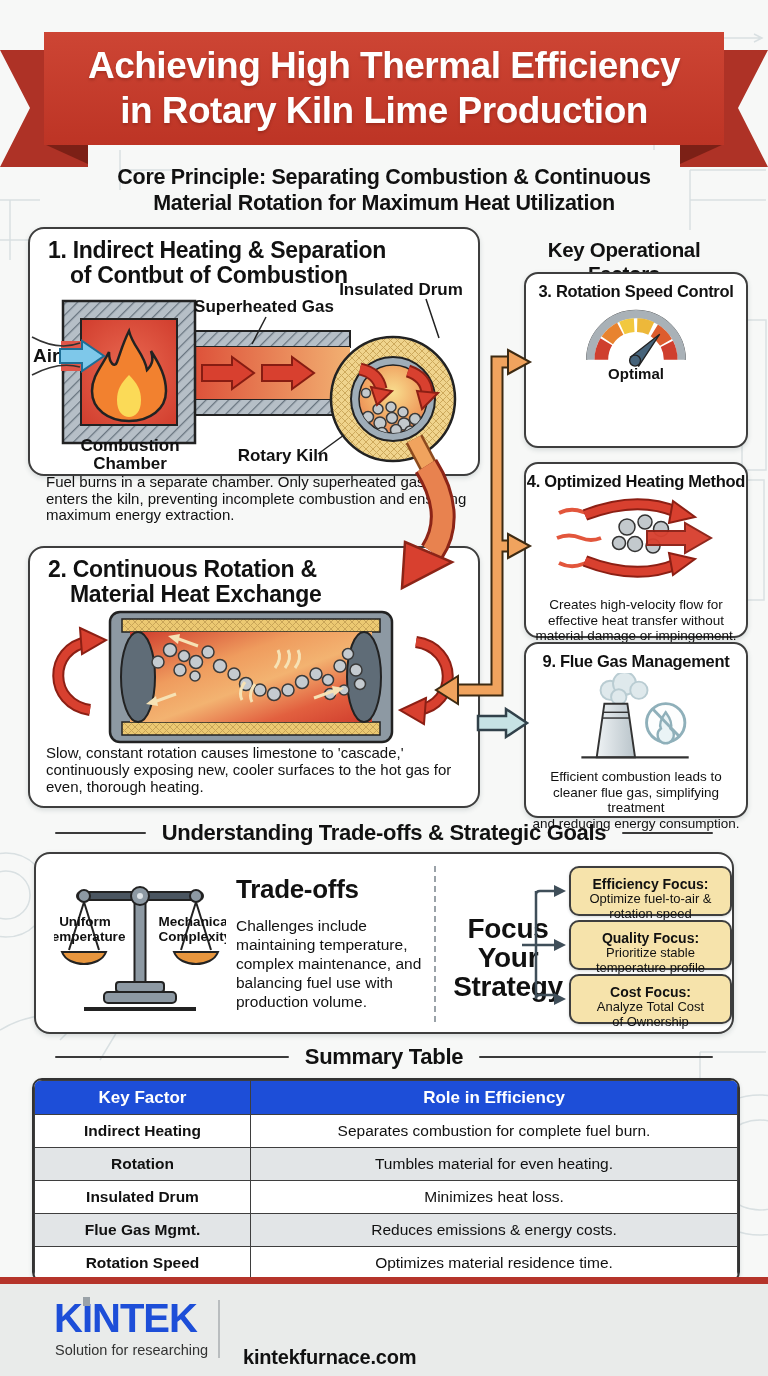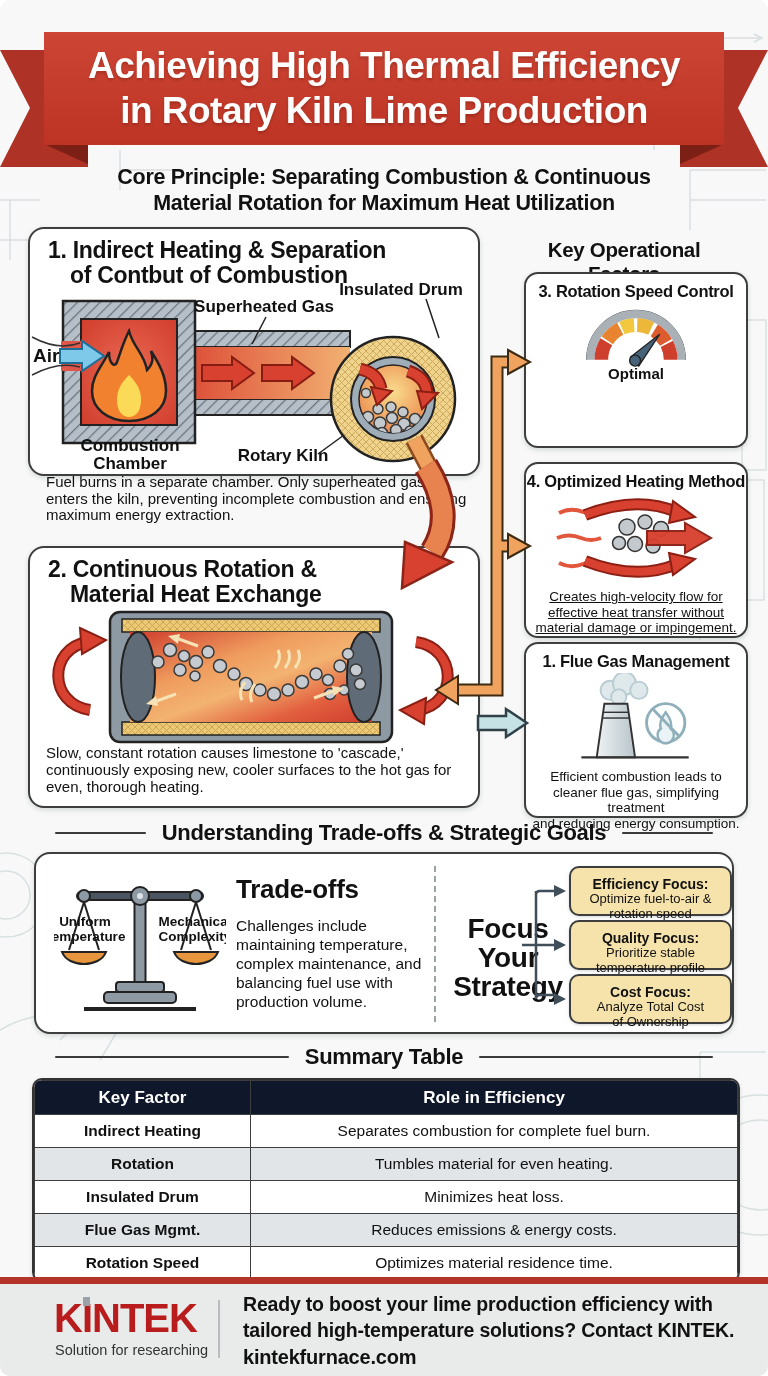--- a/index.html
+++ b/index.html
@@ -1,17 +1,17 @@
 <!DOCTYPE html>
 <html><head>
 <meta charset="utf-8">
 <style>
   html,body{margin:0;padding:0;}
   .page{position:relative;width:768px;height:1376px;background:#f7f8f7;overflow:hidden;
-        font-family:"Liberation Sans",sans-serif;color:#111;border-radius:10px;}
+        font-family:"Liberation Sans",sans-serif;color:#111;}
   .abs{position:absolute;}
   svg{display:block;}
   
   #decor{position:absolute;inset:0;z-index:0;}
   
   #ribbonSvg{position:absolute;top:0;left:0;z-index:2;}
   .main-title{position:absolute;top:43px;left:44px;width:680px;z-index:3;text-align:center;
     color:#fff;font-size:37px;font-weight:bold;line-height:45px;letter-spacing:-.5px;
     text-shadow:0 2px 3px rgba(60,10,5,.25);}
   .core-principle{position:absolute;top:164px;left:0;width:768px;z-index:2;text-align:center;
@@ -45,29 +45,29 @@
   .tr-strategy{position:absolute;left:408px;top:60px;width:128px;text-align:center;
     font-size:28px;font-weight:bold;line-height:29px;letter-spacing:-.3px;}
   .goal{position:absolute;left:533px;width:163px;height:50px;background:#f6e3ab;border:2px solid #3e3e3e;
     border-radius:10px;text-align:center;box-sizing:border-box;padding-top:9px;box-shadow:0 1px 3px rgba(40,60,70,.2);}
   .goal .gt{font-size:14px;font-weight:bold;line-height:15px;}
   .goal .gl{font-size:13px;line-height:14.5px;}
   
   #tableWrap{position:absolute;left:32px;top:1078px;width:704px;border:2.5px solid #333;border-radius:10px;
     overflow:hidden;z-index:1;background:#fff;box-shadow:0 2px 4px rgba(40,60,70,.15);}
   #tableWrap table{width:100%;border-collapse:collapse;}
-  #tableWrap th{background:#0f172a;color:#fff;font-size:17px;font-weight:bold;height:31px;border:1.5px solid #3e3e3e;}
+  #tableWrap th{background:#1d4ed8;color:#fff;font-size:17px;font-weight:bold;height:31px;border:1.5px solid #3e3e3e;}
   #tableWrap td{font-size:15.5px;height:30px;text-align:center;border:1.5px solid #3e3e3e;}
   #tableWrap td.f{font-weight:bold;width:213px;}
   #tableWrap tr:nth-child(odd) td{background:#fff;}
   #tableWrap tr:nth-child(even) td{background:#e2e5e7;}
   
   .footer-bar{position:absolute;left:0;top:1277px;width:768px;height:7px;background:#b5342a;z-index:1;}
   .footer{position:absolute;left:0;top:1284px;width:768px;height:92px;background:#e9ebea;z-index:1;}
-  .logo{position:absolute;left:54px;top:12px;font-size:40px;font-weight:bold;color:#b91c1c;letter-spacing:-1px;}
+  .logo{position:absolute;left:54px;top:12px;font-size:40px;font-weight:bold;color:#1d4ed8;letter-spacing:-1px;}
   .logo-i{position:relative;}
   .logo-i::before{content:"";position:absolute;top:1px;left:1px;width:7px;height:9px;background:#9aa2a8;}
   .tagline{position:absolute;left:55px;top:58px;font-size:14.5px;color:#333;}
   .f-divider{position:absolute;left:218px;top:16px;height:58px;width:2px;background:#b9bdbf;}
   .cta{position:absolute;left:243px;top:7px;width:520px;font-size:19.5px;font-weight:bold;line-height:26px;letter-spacing:-.2px;}
   .site{position:absolute;left:243px;top:62px;font-size:20px;font-weight:bold;letter-spacing:-.2px;}
   .svgtext{font-family:"Liberation Sans",sans-serif;}
 </style>
 </head>
 <body>
@@ -332,29 +332,29 @@
       <g fill="#c3c9cd" stroke="#333" stroke-width="1.5">
         <circle cx="76" cy="32" r="8"></circle>
           <circle cx="94" cy="27" r="7"></circle>
           <circle cx="110" cy="34" r="7.5"></circle>
         <circle cx="84" cy="49" r="7.5"></circle>
           <circle cx="102" cy="51" r="7"></circle>
           <circle cx="68" cy="48" r="6.5"></circle>
       </g>
       <polygon points="96,36 134,36 134,28 160,43 134,58 134,50 96,50" fill="#d8402f" stroke="#8c1f14" stroke-width="2" opacity="0.96"></polygon>
     </svg>
-    <div class="flines" style="margin-top:8px;text-decoration:underline;">
+    <div class="flines" style="margin-top:16px;">
       <div>Creates high-velocity flow for</div>
       <div>effective heat transfer without</div>
       <div>material damage or impingement.</div>
     </div>
   </div>
 
   <div class="fbox" style="top:642px;">
-    <div class="ftitle">1. Flue Gas Management</div>
+    <div class="ftitle">9. Flue Gas Management</div>
     <svg width="170" height="92" viewBox="0 0 170 96" style="margin:2px auto 0;">
       <defs>
         <linearGradient id="stackGrad" x1="0" y1="0" x2="1" y2="0">
           <stop offset="0" stop-color="#eef2f4"></stop>
             <stop offset="1" stop-color="#b9c4ca"></stop>
         </linearGradient>
       </defs>
       <g fill="#dfe9ec" stroke="#b9ccd2" stroke-width="2">
         <circle cx="58" cy="18" r="10"></circle>
           <circle cx="73" cy="11" r="12"></circle>
@@ -477,24 +477,20 @@
         </tr>
       </tbody>
     </table>
   </div>
 
   <div class="footer-bar"></div>
   <div class="footer">
     <div class="logo">K<span class="logo-i">I</span>NTEK</div>
     <div class="tagline">Solution for researching</div>
     <div class="f-divider"></div>
-    <div class="cta">
-      <span>Ready to boost your lime production efficiency with</span><br>
-      <span>tailored high-temperature solutions? Contact KINTEK.</span>
-    </div>
     <div class="site">kintekfurnace.com</div>
   </div>
 
   <svg id="overlay" width="768" height="1376">
 
     <g>
       <path d="M426 466 C446 498 448 528 432 552" stroke="#8c2417" stroke-width="26" fill="none"></path>
       <path d="M426 466 C446 498 448 528 432 552" stroke="#e8824f" stroke-width="20" fill="none"></path>
       <polygon points="405,542 452,562 402,588" fill="#d8402f" stroke="#8c2417" stroke-width="2.5"></polygon>
     </g>

